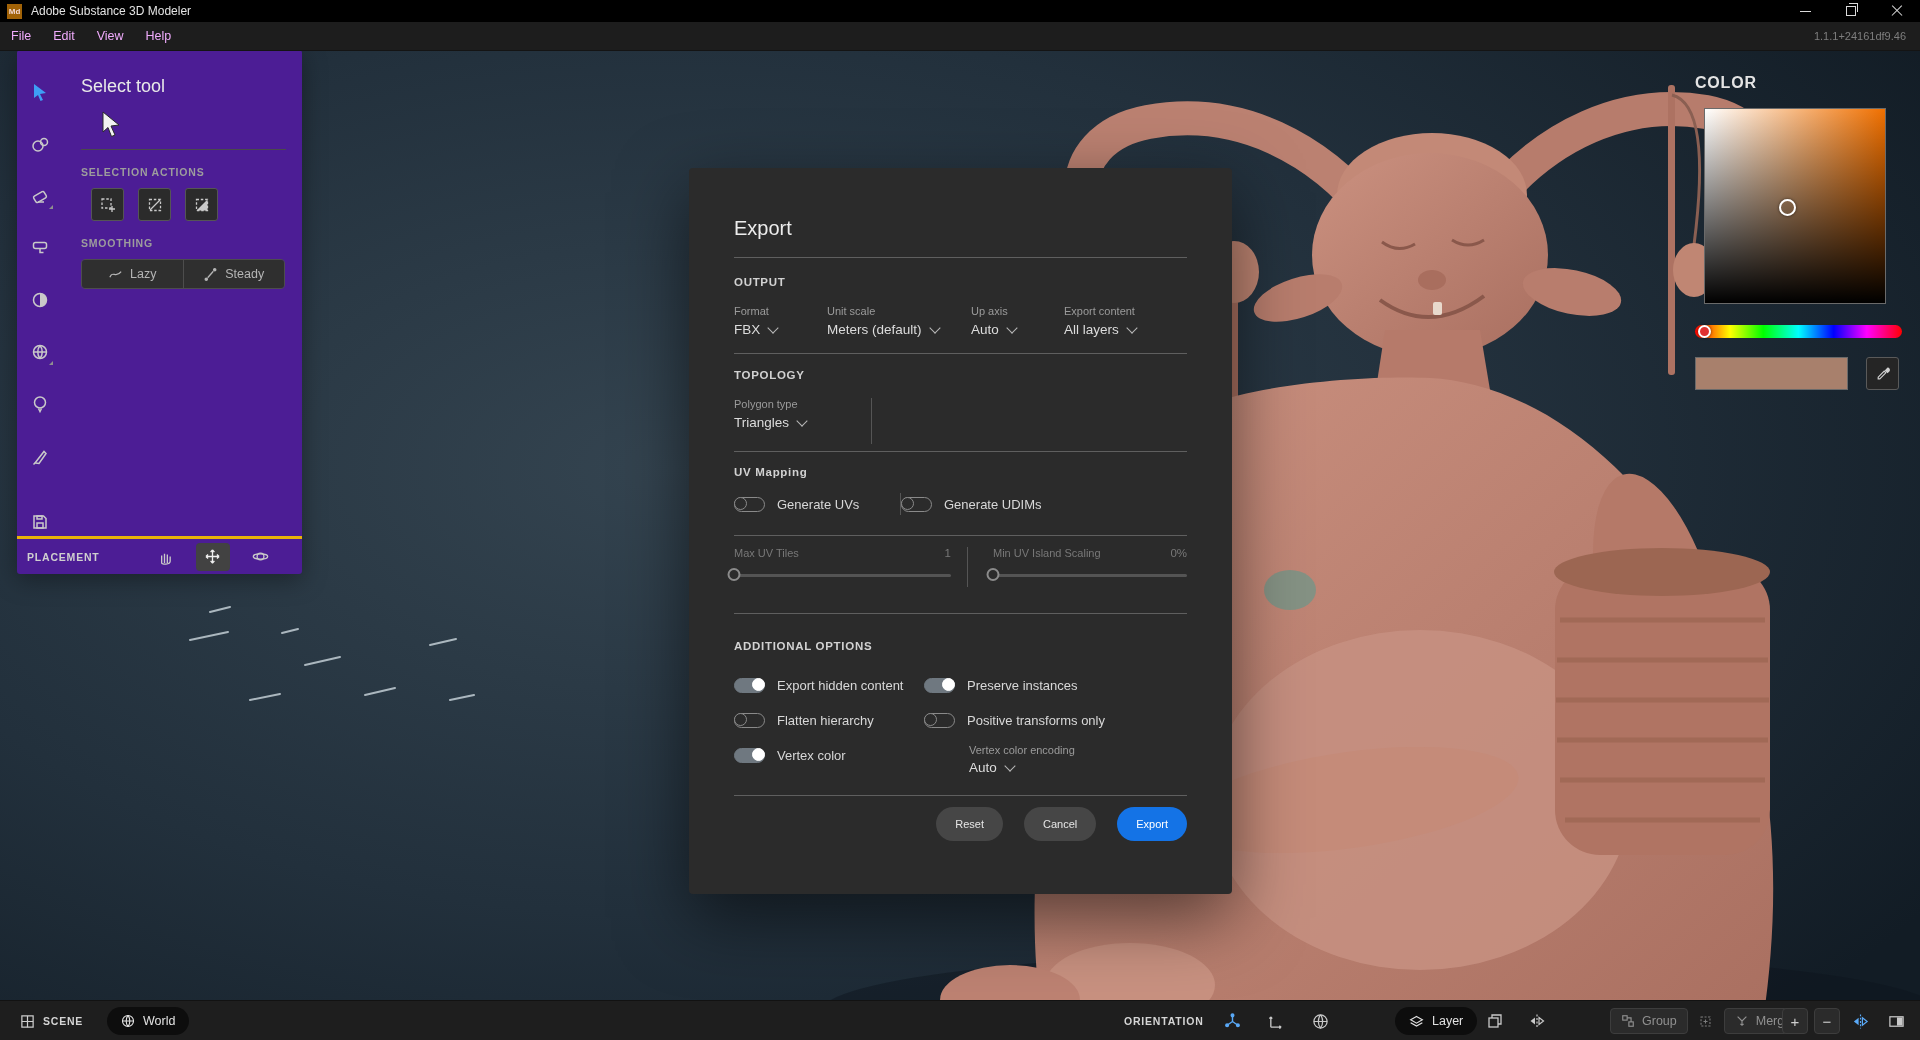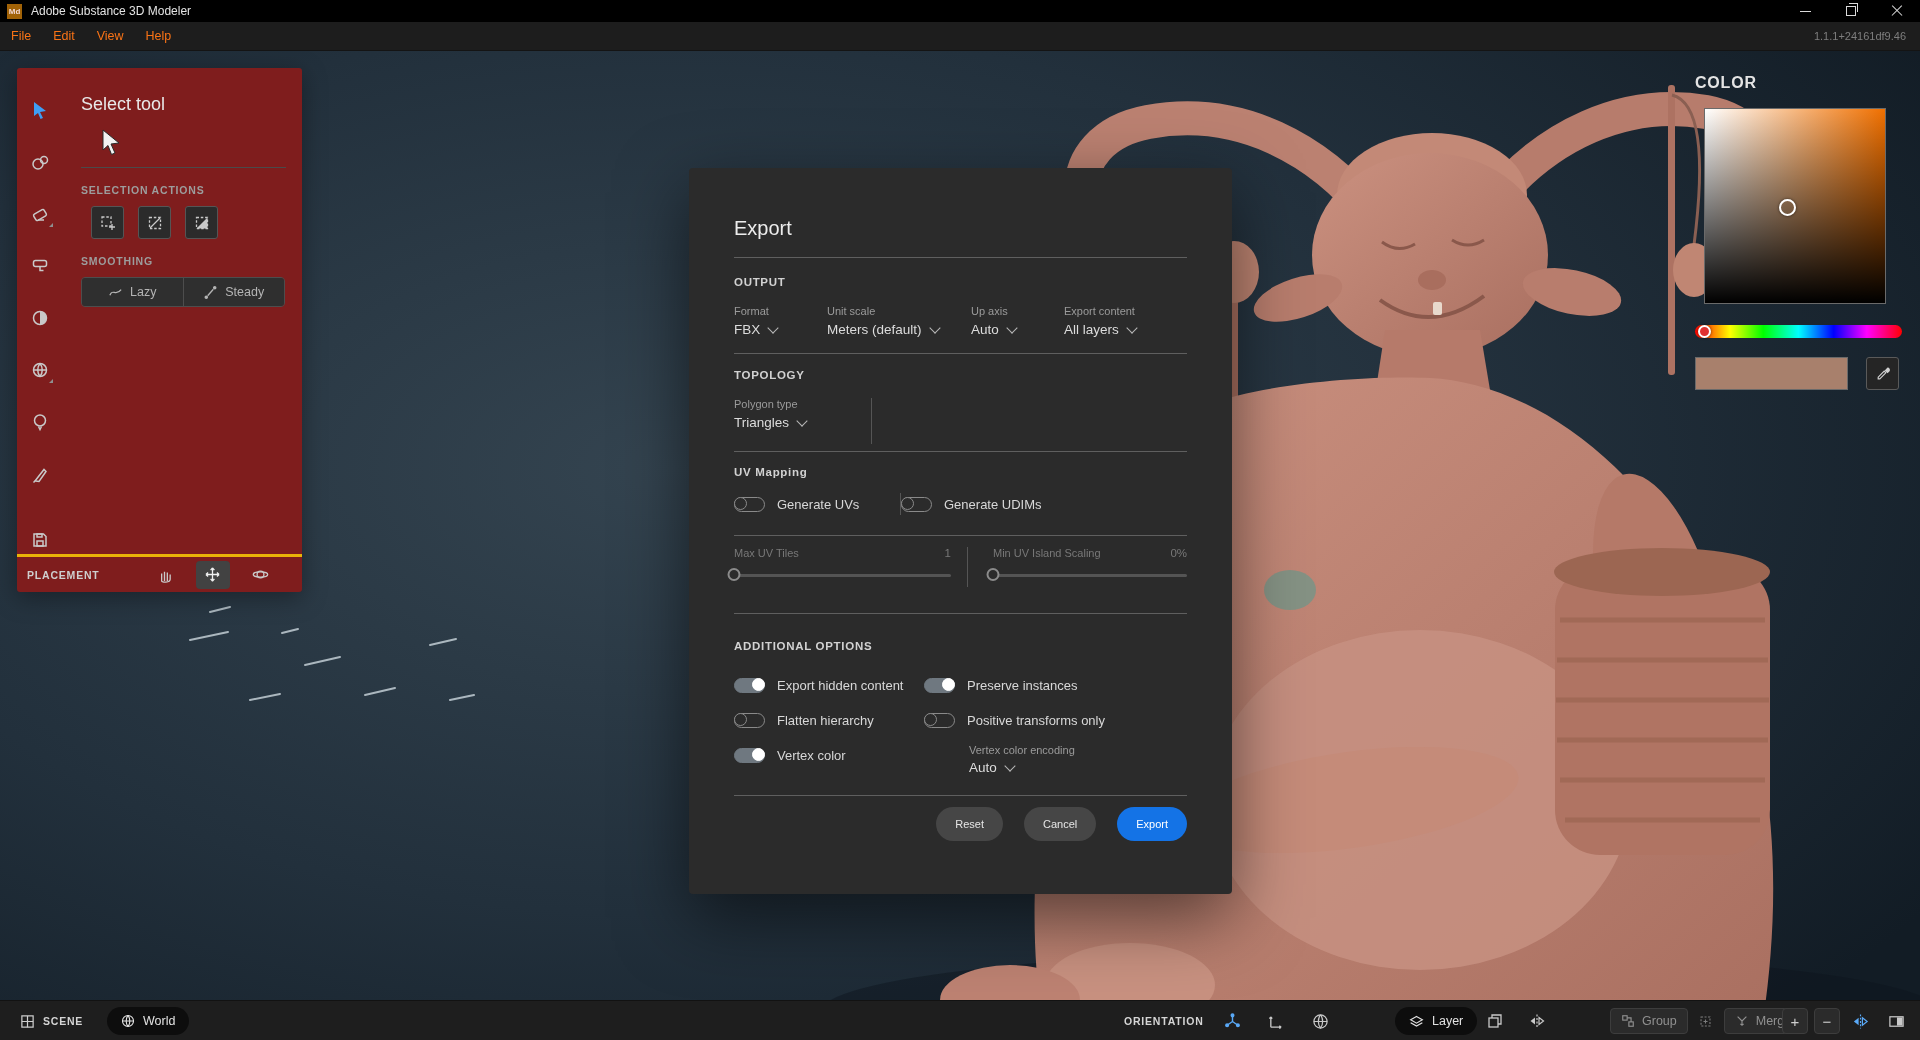--- a/index.html
+++ b/index.html
@@ -20,28 +20,28 @@
   .glyph-min{width:11px;height:1px;background:#dadada;display:block;}
   .glyph-restore{width:8px;height:8px;border:1px solid #dadada;display:block;position:relative;}
   .glyph-restore:before{content:"";position:absolute;left:2px;top:-4px;width:8px;height:8px;border:1px solid #dadada;border-left:none;border-bottom:none;}
   .glyph-x{position:relative;width:12px;height:12px;display:block;}
   .glyph-x:before,.glyph-x:after{content:"";position:absolute;left:-1px;top:5px;width:14px;height:1.4px;background:#dadada;}
   .glyph-x:before{transform:rotate(45deg);} .glyph-x:after{transform:rotate(-45deg);}
 
   
   #menubar{position:absolute;left:0;top:22px;width:1920px;height:29px;background:#1d1d1d;
     display:flex;align-items:center;z-index:40;border-bottom:1px solid #141414;box-sizing:border-box;}
-  .menu-item{font-size:12.5px;color:#f97316;padding:0 11px;height:29px;display:flex;align-items:center;}
+  .menu-item{font-size:12.5px;color:#f0abfc;padding:0 11px;height:29px;display:flex;align-items:center;}
   .version{margin-left:auto;margin-right:14px;font-size:11px;color:#7e7e7e;}
 
   
   #viewport{position:absolute;left:0;top:0;width:1920px;height:1040px;z-index:1;}
 
   
-  #tool-panel{position:absolute;left:17px;top:68px;width:285px;height:524px;background:#7f1d1d;
+  #tool-panel{position:absolute;left:17px;top:50px;width:285px;height:524px;background:#4c1d95;
     border-radius:3px;z-index:20;box-shadow:0 6px 24px rgba(0,0,0,.35);}
   .rail{position:absolute;left:0;top:0;width:46px;height:100%;display:flex;flex-direction:column;align-items:center;padding-top:24px;box-sizing:border-box;}
   .rail-btn{width:36px;height:36px;display:flex;align-items:center;justify-content:center;color:#c9c9c9;margin-bottom:16px;position:relative;border-radius:4px;}
   .rail-btn.active{color:#3e9ef5;}
   .rail-btn.save-slot{margin-top:14px;margin-bottom:0;}
   .fly{position:absolute;right:5px;bottom:5px;width:0;height:0;border-left:4px solid transparent;border-bottom:4px solid #8f8f8f;}
   .panel-main{position:absolute;left:64px;top:0;right:16px;}
   .panel-title{font-size:18px;font-weight:400;color:#e8e8e8;margin:26px 0 0 0;}
   .tool-preview{margin:14px 0 0 18px;height:30px;}
   .pm-divider{border:0;border-top:1px solid #4a4a4a;margin:8px 0 0 0;}

